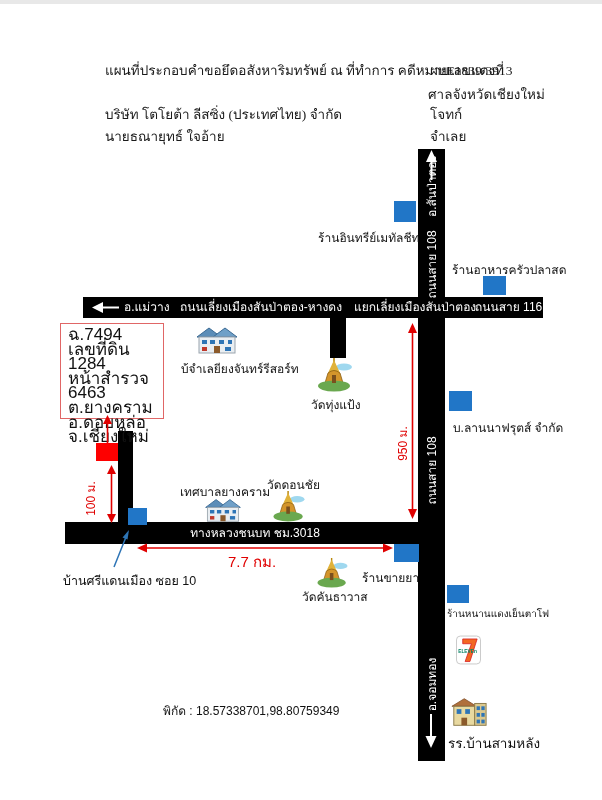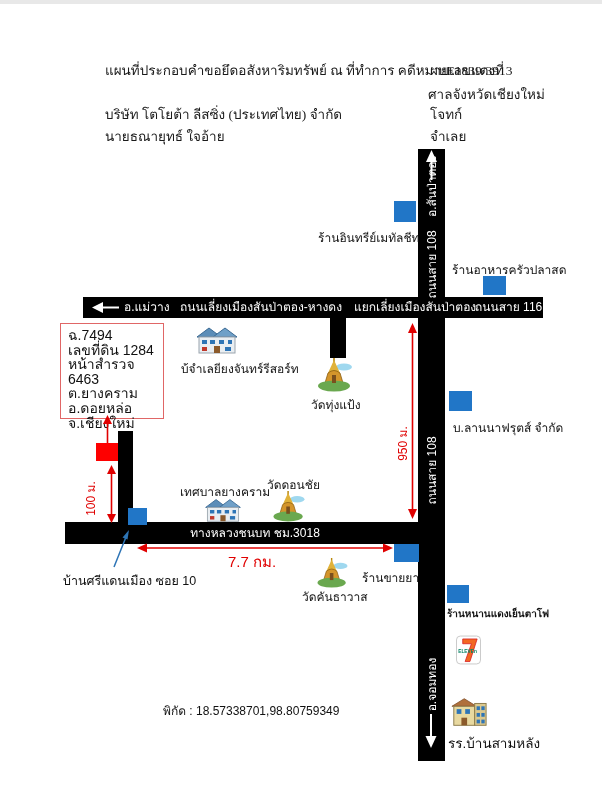--- a/index.html
+++ b/index.html
@@ -10,21 +10,21 @@
   .road { position:absolute; background:#000000; }
   .rlabel { position:absolute; color:#ffffff; font-size:12px; white-space:nowrap; }
   .bypass-label { top:293px; height:21px; line-height:21px; }
   .label { position:absolute; font-size:12px; color:#111111; white-space:nowrap; }
   .rot { transform:rotate(-90deg); text-align:center; }
   .bluebox { position:absolute; background:#2176c7; }
   .redbox-marker { position:absolute; background:#fe0000; }
   .measure { color:#e00000; font-size:12px; position:absolute; white-space:nowrap; }
   .propbox { position:absolute; left:60px; top:319px; width:104px; height:96px;
              border:1.5px solid #e06666; background:#ffffff; padding:4px 0 0 7px;
-             font-size:14px; line-height:14.6px; color:#111; }
+             font-size:17px; line-height:14.6px; color:#111; }
   svg { display:block; }
   svg text { font-family:"Liberation Sans","DejaVu Sans",sans-serif; }
 </style>
 </head>
 <body>
 
 <div class="page">
 
   <div class="hdr" style="left:105px; top:55px;">แผนที่ประกอบคำขอยึดอสังหาริมทรัพย์ ณ ที่ทำการ คดีหมายเลขแดงที่</div>
   <div class="hdr" style="left:430px; top:55px;">ผบE1839/3913</div>
@@ -193,18 +193,18 @@
   <div class="label" style="left:318px; top:224px;">ร้านอินทรีย์เมทัลชีท</div>
   <div class="label" style="left:452px; top:256px;">ร้านอาหารครัวปลาสด</div>
   <div class="label" style="left:181px; top:355px;">บ้จำเลยียงจันทร์รีสอร์ท</div>
   <div class="label" style="left:311px; top:391px;">วัดทุ่งแป้ง</div>
   <div class="label" style="left:453px; top:414px;">บ.ลานนาฟรุตส์ จำกัด</div>
   <div class="label" style="left:180px; top:478px;">เทศบาลยางคราม</div>
   <div class="label" style="left:267px; top:471px;">วัดดอนชัย</div>
   <div class="label" style="left:63px;  top:567px; font-size:12.5px;">บ้านศรีแดนเมือง ซอย 10</div>
   <div class="label" style="left:302px; top:583px;">วัดคันธาวาส</div>
   <div class="label" style="left:362px; top:564px;">ร้านขายยา</div>
-  <div class="label" style="left:447px; top:602px; font-size:10px;font-weight:bold;">ร้านหนานแดงเย็นตาโฟ</div>
+  <div class="label" style="left:447px; top:602px; font-size:10px;">ร้านหนานแดงเย็นตาโฟ</div>
   <div class="label" style="left:448px; top:728px; font-size:13.5px;">รร.บ้านสามหลัง</div>
 
   <div class="label" style="left:163px; top:697px; font-size:12px;">พิกัด : 18.57338701,98.80759349</div>
 
 </div>
 
 </body></html>

